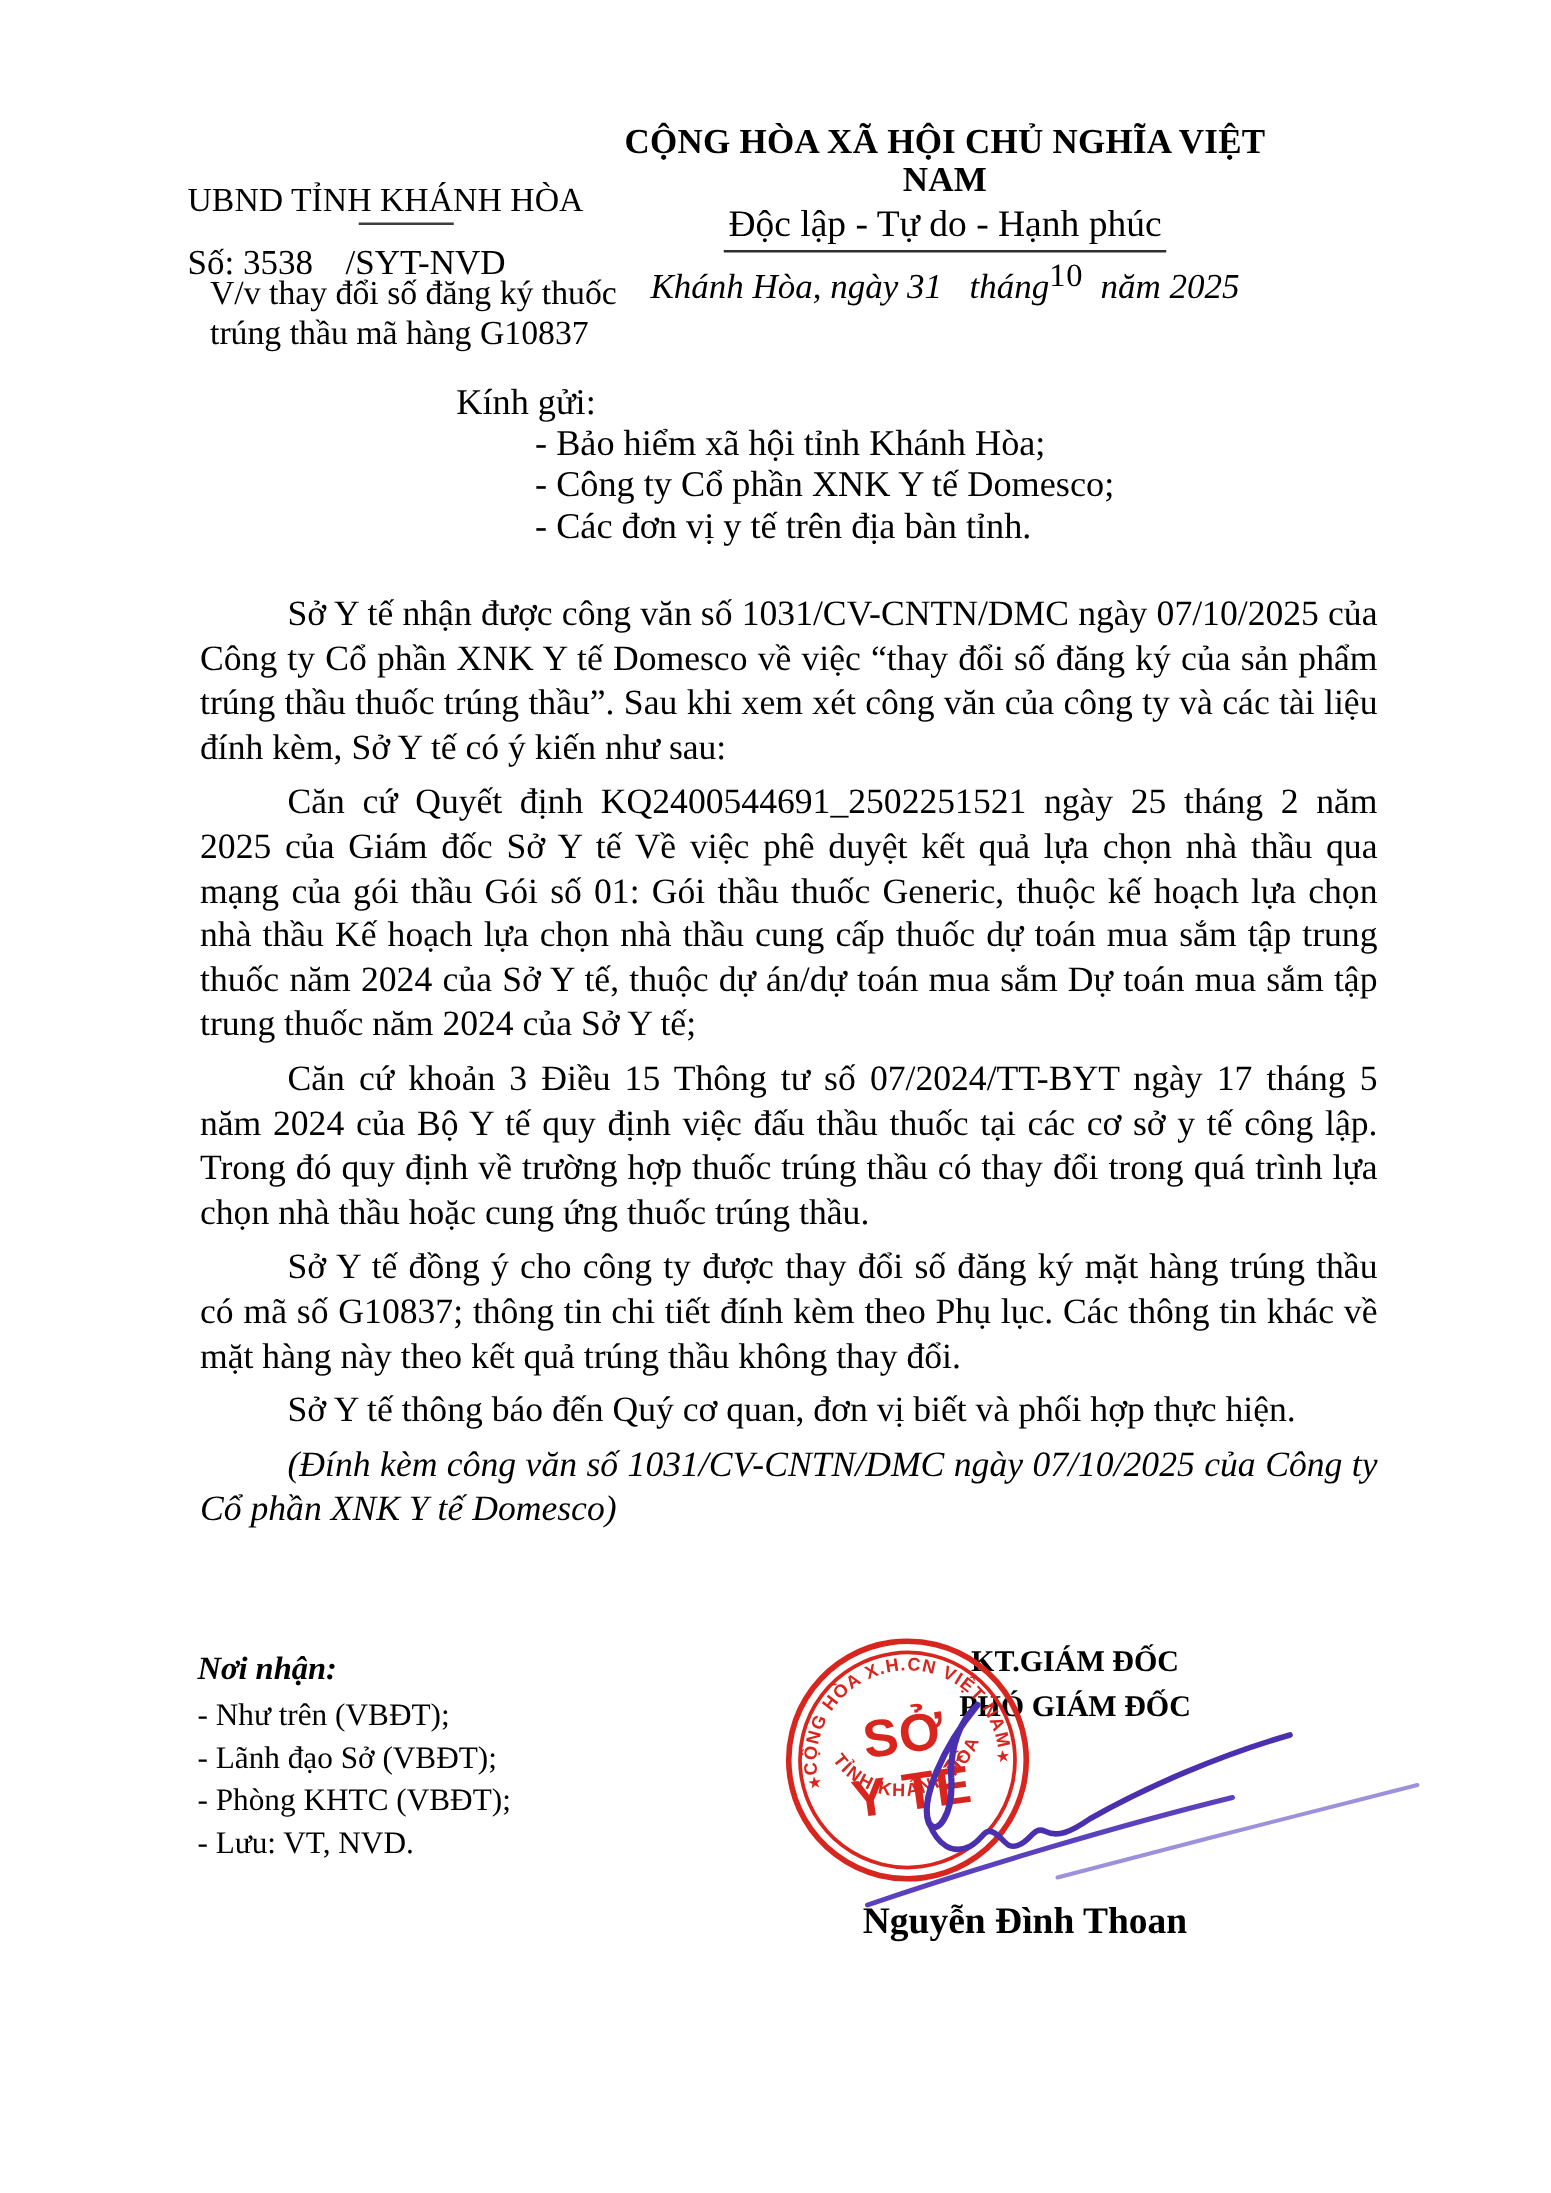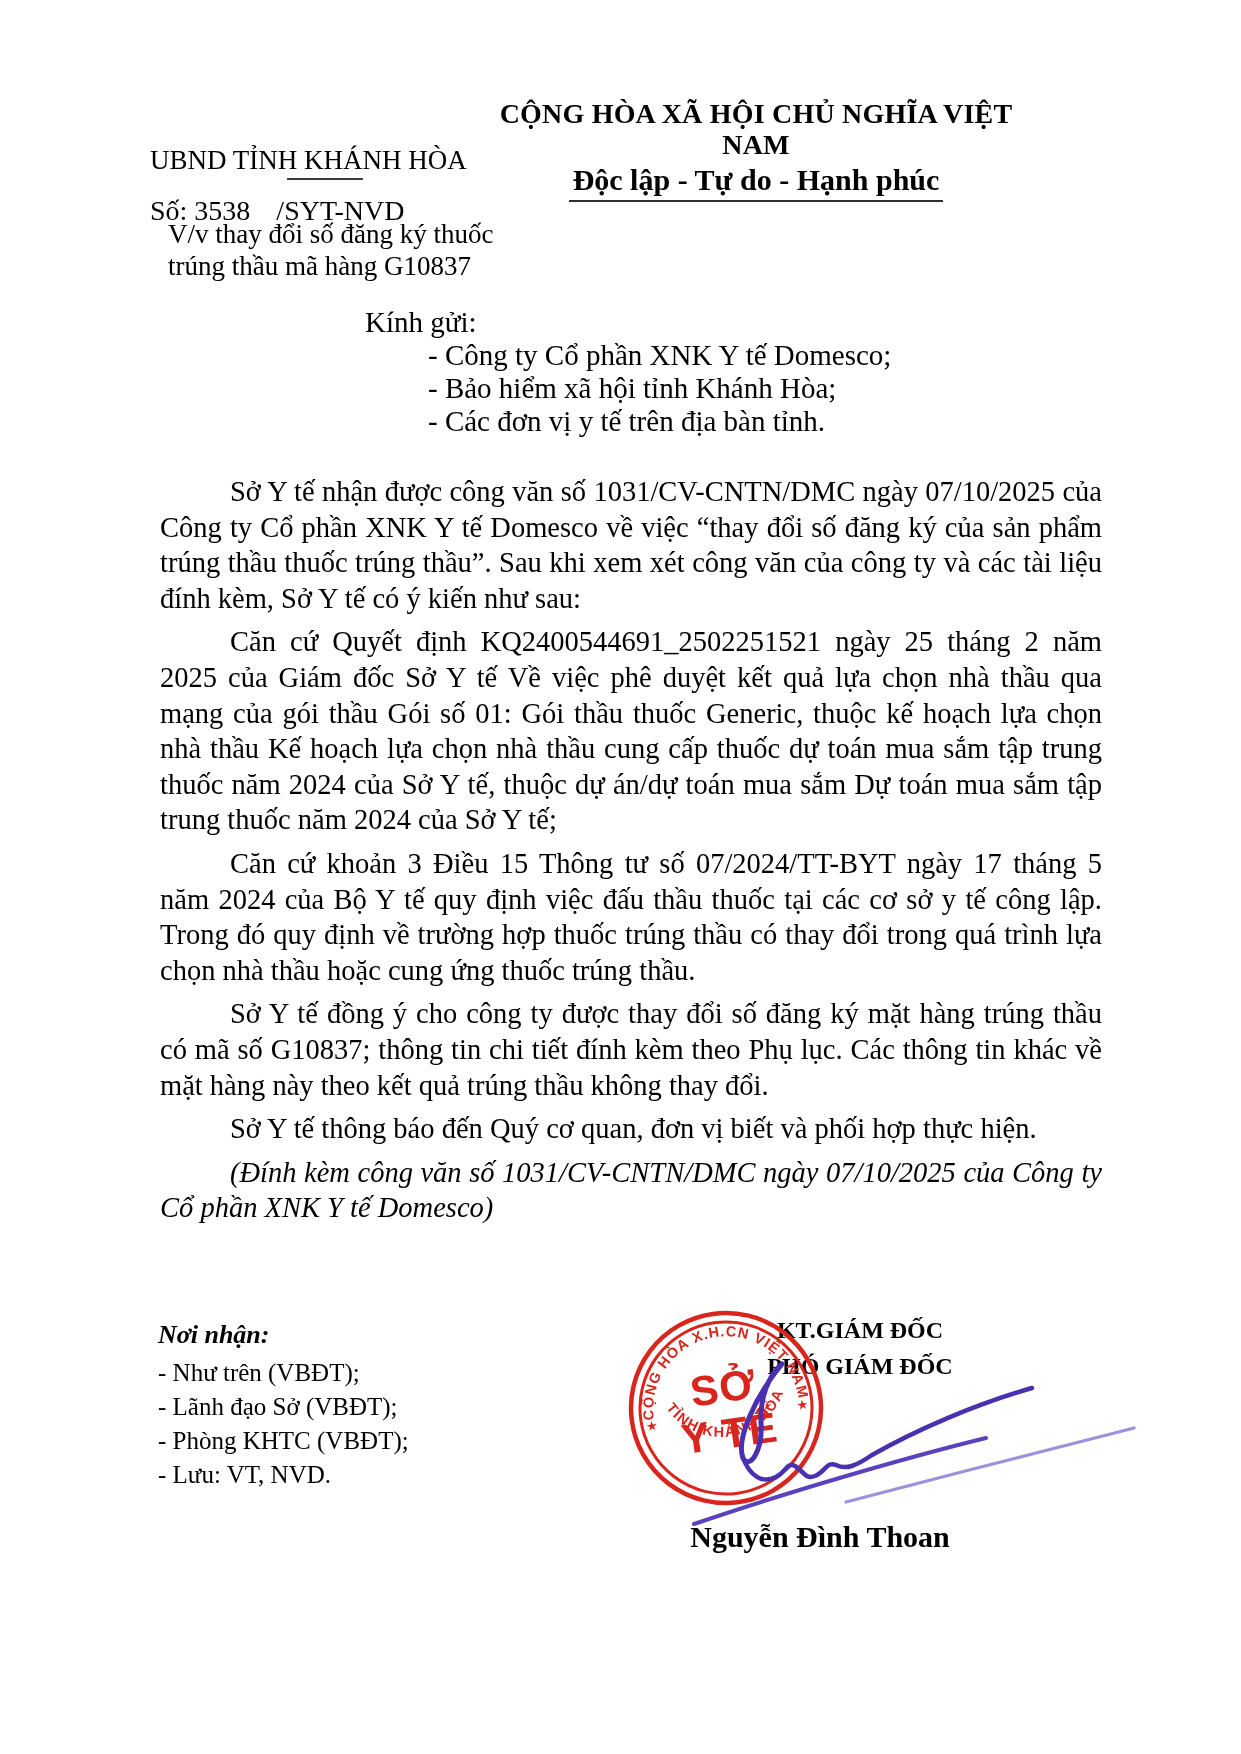--- a/index.html
+++ b/index.html
@@ -14,21 +14,21 @@
   
   .hdr-left{position:absolute;top:106px;left:150px;width:350px;margin-top:39px;}
   .hdr-right{position:absolute;top:98px;left:495px;width:522px;text-align:center;}
   .org-parent{font-size:27px;line-height:31px;}
   .org-name{font-size:30px;font-weight:bold;line-height:34px;margin-top:2px;}
   .org-underline{width:76px;border-bottom:2px solid #3c3c3c;margin:2px auto 0;}
   .doc-number{font-size:28px;margin-top:15px;}
   .doc-gap{display:inline-block;width:26px;}
   .nat-title{font-size:28px;font-weight:bold;line-height:31px;letter-spacing:.2px;}
   .nat-motto-wrap{margin-top:3px;}
-  .nat-motto{display:inline-block;font-size:30px;font-weight:bold;border-bottom:2px solid #2e2e2e;padding:0 4px 3px;}
+  .nat-motto{display:inline-block;font-size:30px;font-weight:normal;border-bottom:2px solid #2e2e2e;padding:0 4px 3px;}
   .date-line{font-size:28px;font-style:italic;margin-top:12px;white-space:nowrap;}
   .date-gap-a{display:inline-block;width:22px;}
   .date-gap-b{display:inline-block;width:14px;}
   .month-ins{font-style:normal;position:relative;top:-9px;font-size:26px;letter-spacing:.5px;}
   .subject{position:absolute;top:218px;left:168px;width:340px;font-size:27px;line-height:32px;text-align:left;}
   
   .recipients{position:absolute;top:306px;left:365px;font-size:29px;line-height:33px;}
   .recipients .items{margin-left:63px;margin-top:0;}
   
   .body-text{position:absolute;top:474px;left:160px;width:942px;font-size:28.5px;line-height:35.6px;text-align:justify;}
@@ -56,32 +56,35 @@
     <div class="doc-number">
       <span>Số: 3538</span><span class="doc-gap"></span><span>/SYT-NVD</span>
     </div>
   </div>
 
   <div class="hdr-right">
     <div class="nat-title">CỘNG HÒA XÃ HỘI CHỦ NGHĨA VIỆT NAM</div>
     <div class="nat-motto-wrap">
       <span class="nat-motto">Độc lập - Tự do - Hạnh phúc</span>
     </div>
+    <div class="date-line">
+      <span>Khánh Hòa, ngày 31</span><span class="date-gap-a"></span><span>tháng</span><span class="month-ins">10</span><span class="date-gap-b"></span><span>năm 2025</span>
+    </div>
   </div>
 
   <div class="subject">
     <div>V/v thay đổi số đăng ký thuốc</div>
     <div>trúng thầu mã hàng G10837</div>
   </div>
 
   <div class="recipients">
     <div>Kính gửi:</div>
     <div class="items">
+      <div>- Bảo hiểm xã hội tỉnh Khánh Hòa;</div>
       <div>- Công ty Cổ phần XNK Y tế Domesco;</div>
-      <div>- Bảo hiểm xã hội tỉnh Khánh Hòa;</div>
       <div>- Các đơn vị y tế trên địa bàn tỉnh.</div>
     </div>
   </div>
 
   <div class="body-text">
     <p>Sở Y tế nhận được công văn số 1031/CV-CNTN/DMC ngày 07/10/2025 của Công ty Cổ phần XNK Y tế Domesco về việc “thay đổi số đăng ký của sản phẩm trúng thầu thuốc trúng thầu”. Sau khi xem xét công văn của công ty và các tài liệu đính kèm, Sở Y tế có ý kiến như sau:</p>
     <p>Căn cứ Quyết định KQ2400544691_2502251521 ngày 25 tháng 2 năm 2025 của Giám đốc Sở Y tế Về việc phê duyệt kết quả lựa chọn nhà thầu qua mạng của gói thầu Gói số 01: Gói thầu thuốc Generic, thuộc kế hoạch lựa chọn nhà thầu Kế hoạch lựa chọn nhà thầu cung cấp thuốc dự toán mua sắm tập trung thuốc năm 2024 của Sở Y tế, thuộc dự án/dự toán mua sắm Dự toán mua sắm tập trung thuốc năm 2024 của Sở Y tế;</p>
     <p>Căn cứ khoản 3 Điều 15 Thông tư số 07/2024/TT-BYT ngày 17 tháng 5 năm 2024 của Bộ Y tế quy định việc đấu thầu thuốc tại các cơ sở y tế công lập. Trong đó quy định về trường hợp thuốc trúng thầu có thay đổi trong quá trình lựa chọn nhà thầu hoặc cung ứng thuốc trúng thầu.</p>
     <p>Sở Y tế đồng ý cho công ty được thay đổi số đăng ký mặt hàng trúng thầu có mã số G10837; thông tin chi tiết đính kèm theo Phụ lục. Các thông tin khác về mặt hàng này theo kết quả trúng thầu không thay đổi.</p>
     <p>Sở Y tế thông báo đến Quý cơ quan, đơn vị biết và phối hợp thực hiện.</p>

